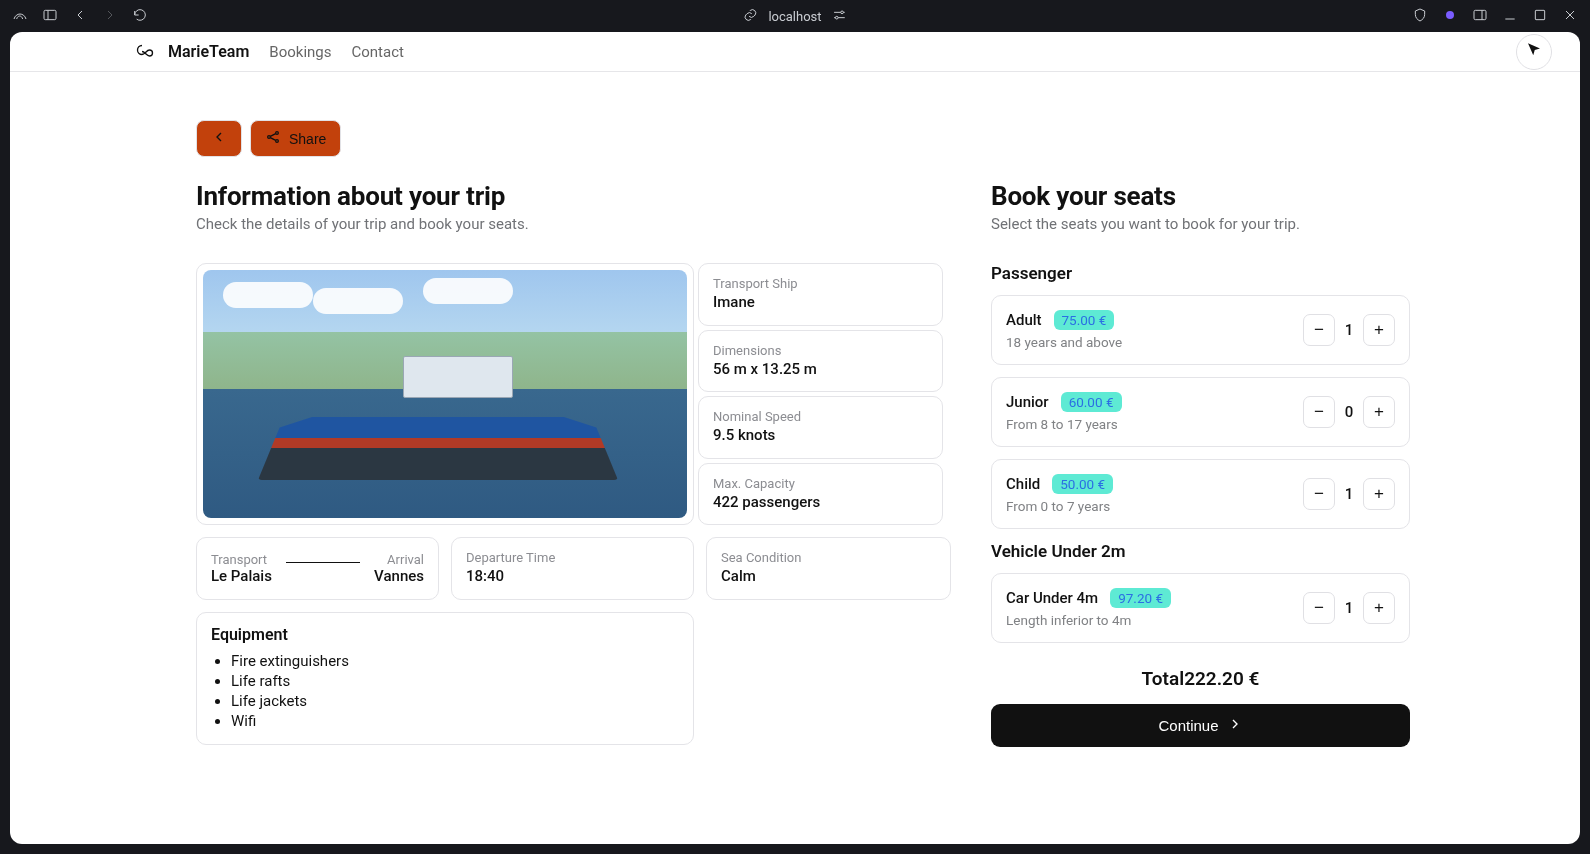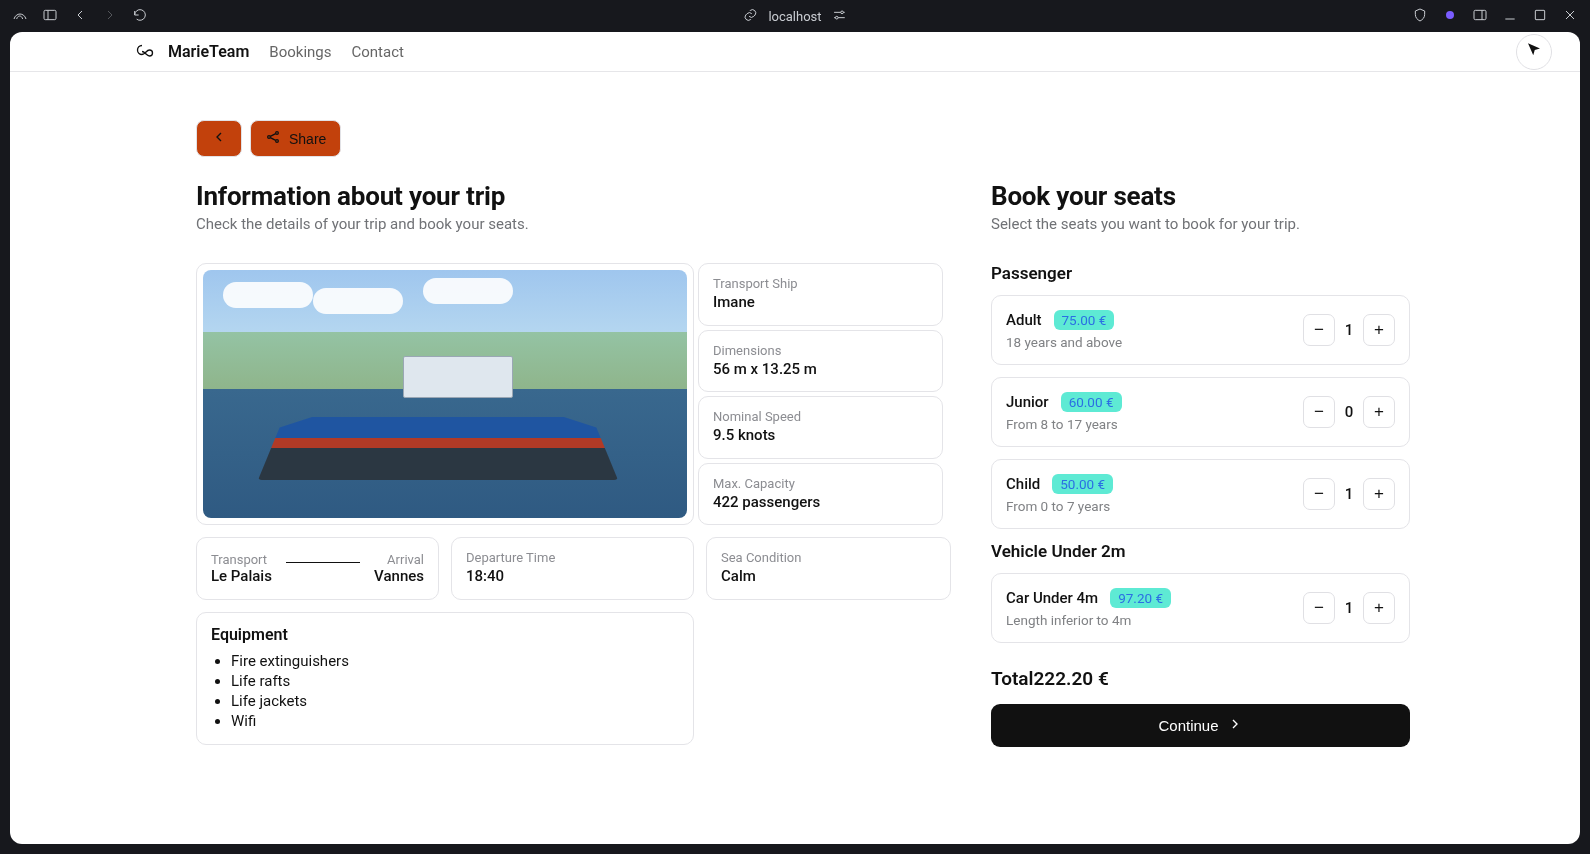--- a/index.html
+++ b/index.html
@@ -170,21 +170,21 @@
   .ticket-info .desc { display:block; font-size:13.5px; color:#808285; margin-top:4px;}
   .stepper { display:flex; align-items:center;}
   .step-btn {
     width:32px; height:32px; border:1px solid #e0e0e4; background:#fff; border-radius:7px;
     display:flex; align-items:center; justify-content:center; cursor:pointer; font-size:17px;
     color:#111;
   }
   .step-val { width:28px; text-align:center; font-size:15px; font-weight:500;}
 
   .total-row {
-    display:flex; justify-content:flex-start; align-items:center;
+    display:flex; justify-content:center; align-items:center;
     margin-top:24px;
     font-size:19px; font-weight:600;
   }
   .continue-btn {
     margin-top:14px;
     width:100%; background:#111; color:#fff; border:none; border-radius:9px;
     padding:12px; font-size:15px; font-weight:500; cursor:pointer;
     display:flex; align-items:center; justify-content:center; gap:8px;
   }
   .continue-btn svg { width:16px; height:16px; stroke:#fff; fill:none; stroke-width:2;}

